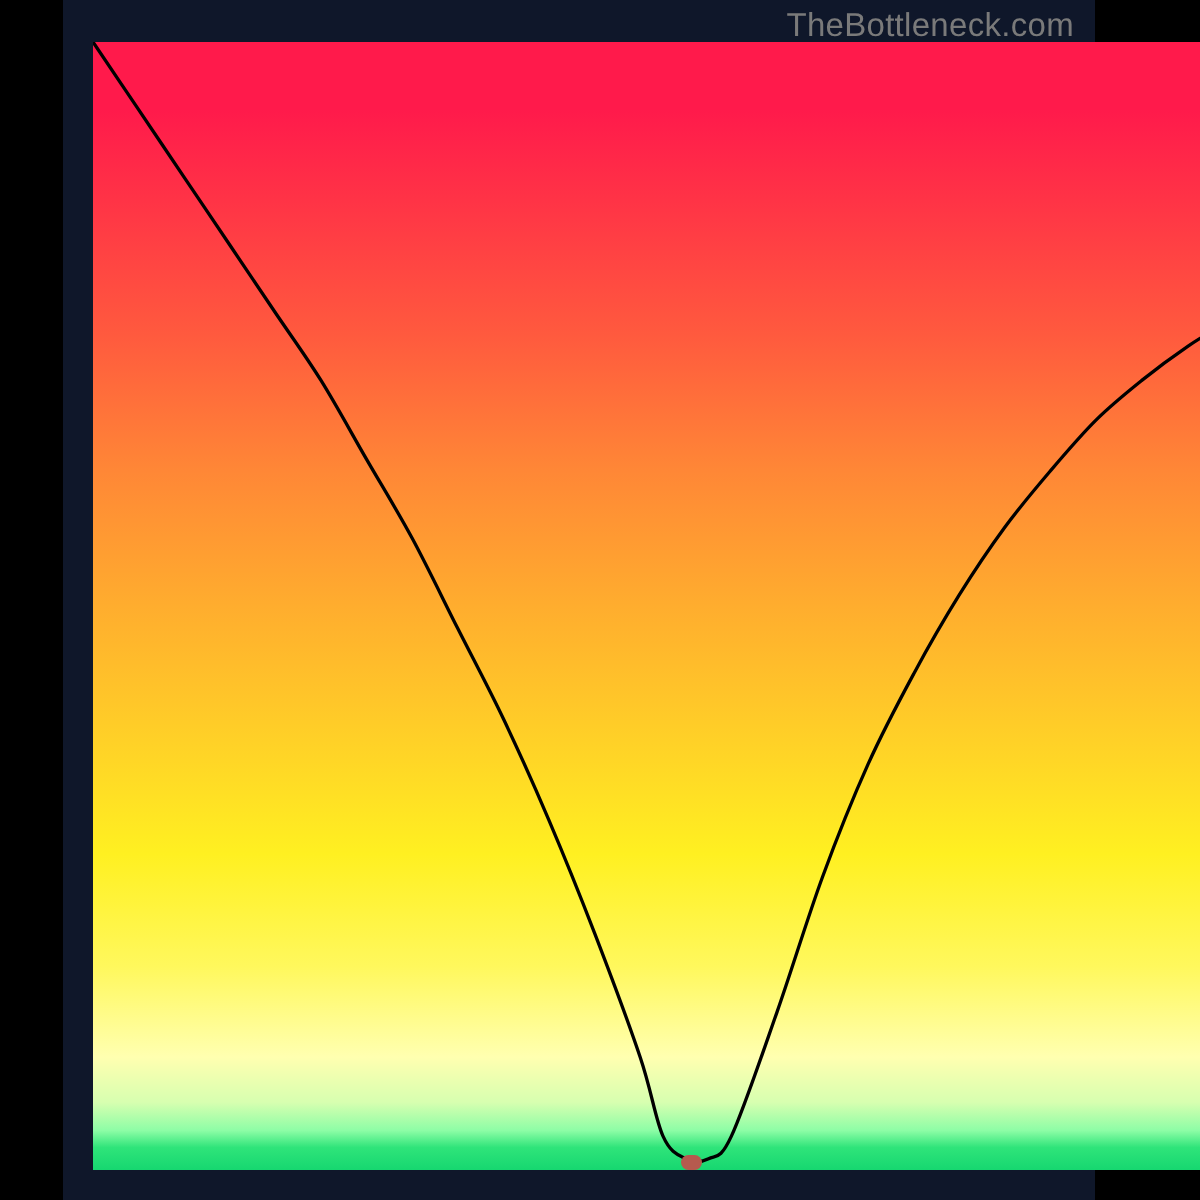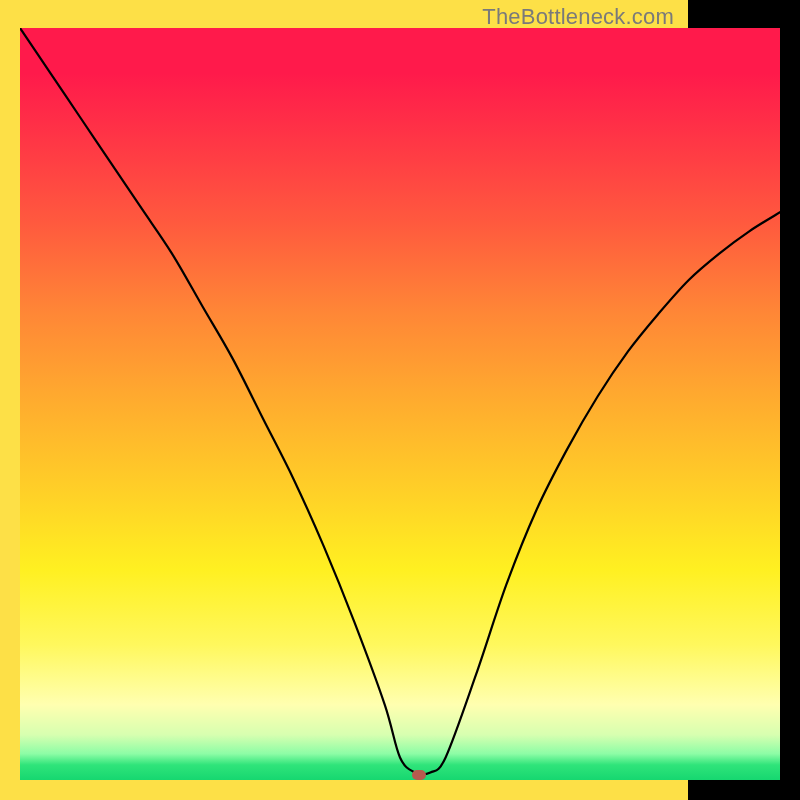--- a/index.html
+++ b/index.html
@@ -8,21 +8,22 @@
     width: 800px;
     height: 800px;
     background: #000;
     font-family: Arial, Helvetica, sans-serif;
     overflow: hidden;
   }
   .frame {
     position: relative;
     width: 688px;
     height: 800px;
-    background: #fde047;
+    background: #0f172a;
+    margin-left: 42px;
   }
   .watermark {
     position: absolute;
     top: 4px;
     right: 14px;
     color: #7a7a7a;
     font-size: 22px;
     font-weight: 500;
     letter-spacing: 0.2px;
     z-index: 5;

